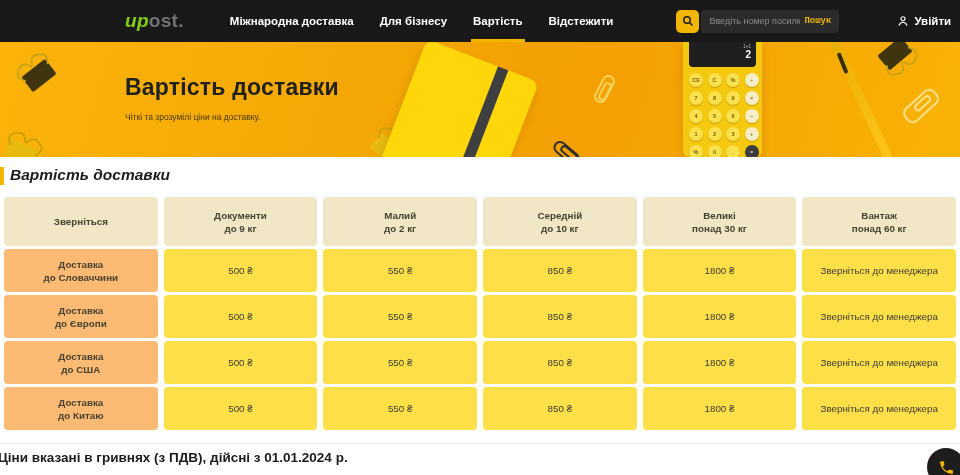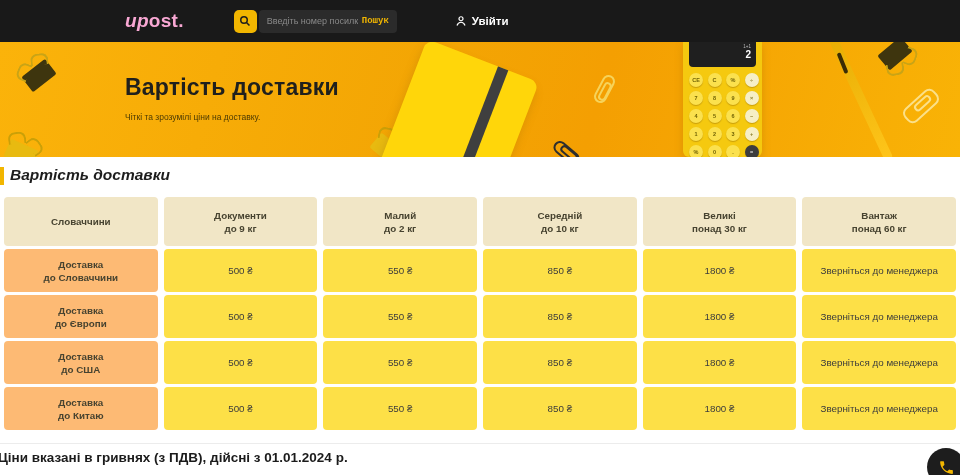--- a/index.html
+++ b/index.html
@@ -5,22 +5,22 @@
   * { box-sizing: border-box; margin: 0; padding: 0; }
   html,body { width:960px; height:475px; }
   body {
     font-family: "Liberation Sans", sans-serif;
     background:#ffffff; position:relative; overflow:hidden;
   }
 
   
   .navbar { height:42px; background:#191919; display:flex; align-items:center; }
   .logo { margin-left:125px; font-size:19px; font-weight:bold; letter-spacing:.3px; cursor:pointer; }
-  .logo .lp1 { color:#f9a8d4; font-style:italic; }
-  .logo .lp2 { color:#f9a8d4; }
+  .logo .lp1 { color:#84cc16; font-style:italic; }
+  .logo .lp2 { color:#737373; }
   .nav-items { display:flex; margin-left:33px; height:42px; }
   .nav-item { color:#fff; font-size:11.5px; font-weight:600; padding:0 13px; line-height:42px; position:relative; cursor:pointer; white-space:nowrap; }
   .nav-item.active::after { content:""; position:absolute; left:11px; right:11px; bottom:0; height:3px; background:#F2B600; }
 
   .search-group { display:flex; align-items:center; margin-left:50px; }
   .search-btn { width:23px; height:23px; background:#F2B600; border-radius:5px; display:flex; align-items:center; justify-content:center; cursor:pointer; flex:none; }
   .search-field { height:23px; width:138px; background:#2b2b2b; border-radius:4px; margin-left:2px; display:flex; align-items:center; padding:0 8px; }
   .search-field input { flex:1; min-width:0; background:transparent; border:0; outline:0; color:#cccccc; font-size:9px; font-family:"Liberation Sans",sans-serif; }
   .search-field input::placeholder { color:#8a8a8a; }
   .search-submit { color:#F2B600; font-size:9px; font-weight:bold; cursor:pointer; margin-left:4px; white-space:nowrap;font-family:Liberation Mono, monospace; }
@@ -94,20 +94,26 @@
       background:#1d1d1d; display:flex; align-items:center; justify-content:center; cursor:pointer; z-index:10; }
 </style>
 </head>
 <body>
 
 <div class="navbar">
   <div class="logo">
     <span class="lp1">up</span><span class="lp2">ost.</span>
   </div>
 
+  <div class="nav-items">
+      <div class="nav-item">Міжнародна доставка</div>
+      <div class="nav-item">Для бізнесу</div>
+      <div class="nav-item active">Вартість</div>
+      <div class="nav-item">Відстежити</div>
+    </div>
 
   <div class="search-group">
     <div class="search-btn">
       <svg width="12" height="12" viewBox="0 0 24 24" fill="none" stroke="#1d1d1d" stroke-width="3">
           <circle cx="10" cy="10" r="6.5"></circle>
           <line x1="15" y1="15" x2="21" y2="21"></line>
         </svg>
     </div>
     <div class="search-field">
       <input value="" placeholder="Введіть номер посилки" style="">
@@ -170,21 +176,21 @@
 
   <div class="hero-text">
     <div class="hero-title">Вартість доставки</div>
     <div class="hero-sub">Чіткі та зрозумілі ціни на доставку.</div>
   </div>
 </div>
 
 <div class="section-title">Вартість доставки</div>
 
 <div class="price-grid">
-    <div class="cell th">Словаччини</div>
+    <div class="cell th">Зверніться</div>
     <div class="cell th">Документи
 до 9 кг</div>
     <div class="cell th">Малий
 до 2 кг</div>
     <div class="cell th">Середній
 до 10 кг</div>
     <div class="cell th">Великі
 понад 30 кг</div>
     <div class="cell th">Вантаж
 понад 60 кг</div>

